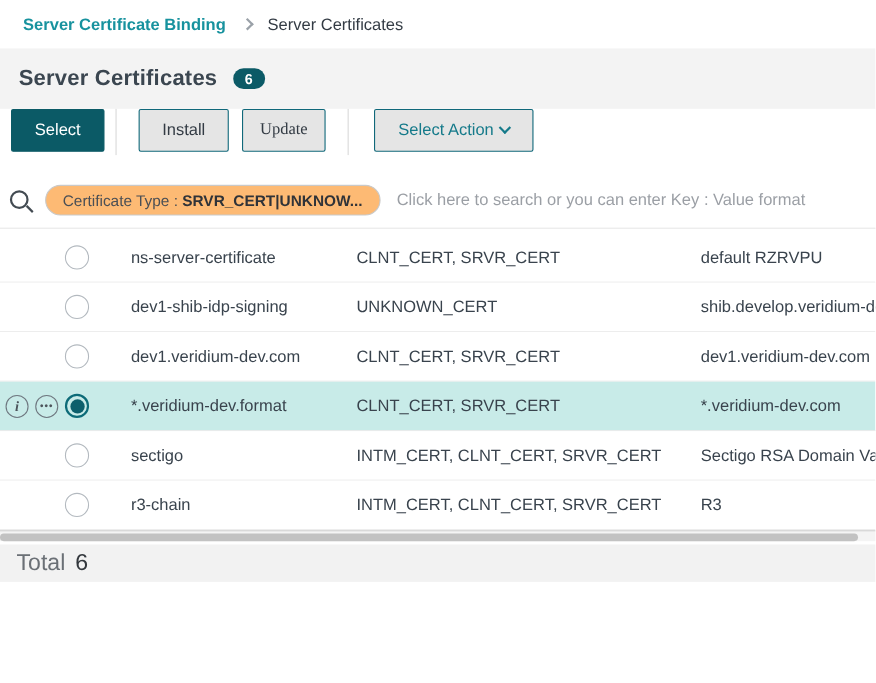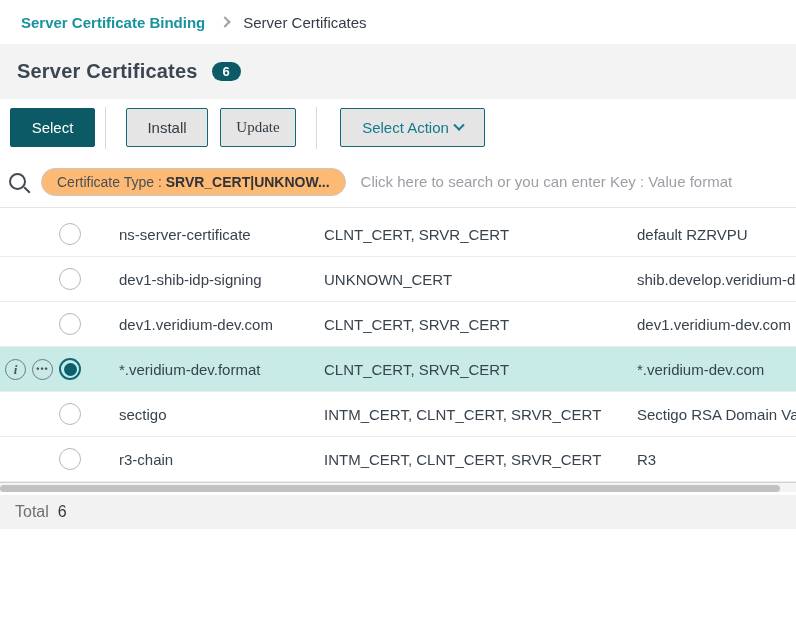--- a/index.html
+++ b/index.html
@@ -60,21 +60,20 @@
     border-radius: 12px;
     padding: 3px 11px;
     line-height: 1;
   }
 
   
   .toolbar {
     height: 57px;
     background: #ffffff;
     display: flex;
-    align-items: center;
     padding-left: 10px;
   }
   .btn {
     height: 39px;
     border-radius: 2px;
     font-family: "Liberation Sans", sans-serif;
     font-size: 15px;
     cursor: pointer;
     background: #e5e5e5;
     display: inline-flex;
@@ -281,21 +280,21 @@
   }
 
   
   .total-bar {
     margin-top: 3px;
     height: 34px;
     background: #f2f2f2;
     display: flex;
     align-items: center;
     padding-left: 15px;
-    font-size: 16px;
+    font-size: 21px;
   }
   .total-label { color: #6b7076; }
   .total-value { color: #33383d; margin-left: 9px; }
 </style>
 </head>
 <body>
 
 <div class="breadcrumb-bar">
   <a class="crumb-link">Server Certificate Binding</a>
   <span class="crumb-sep"></span>

